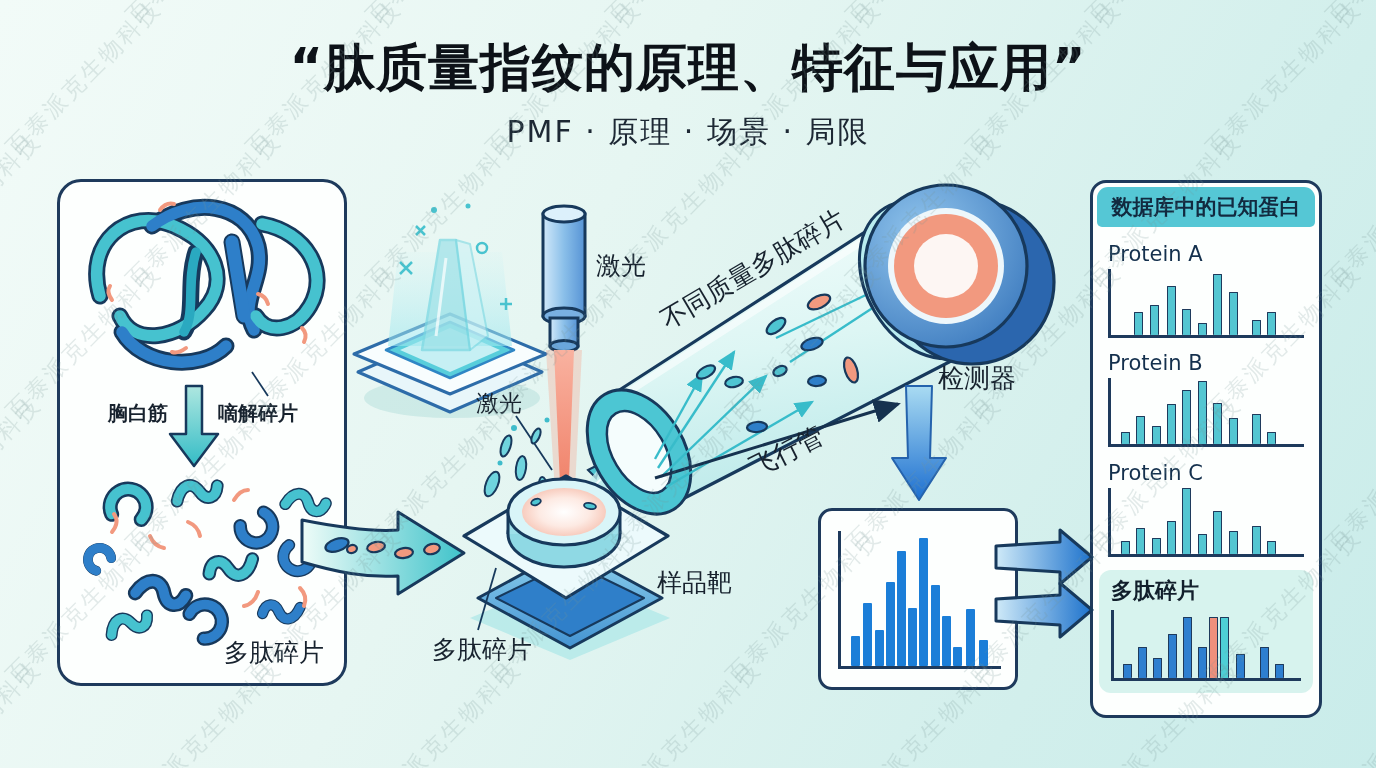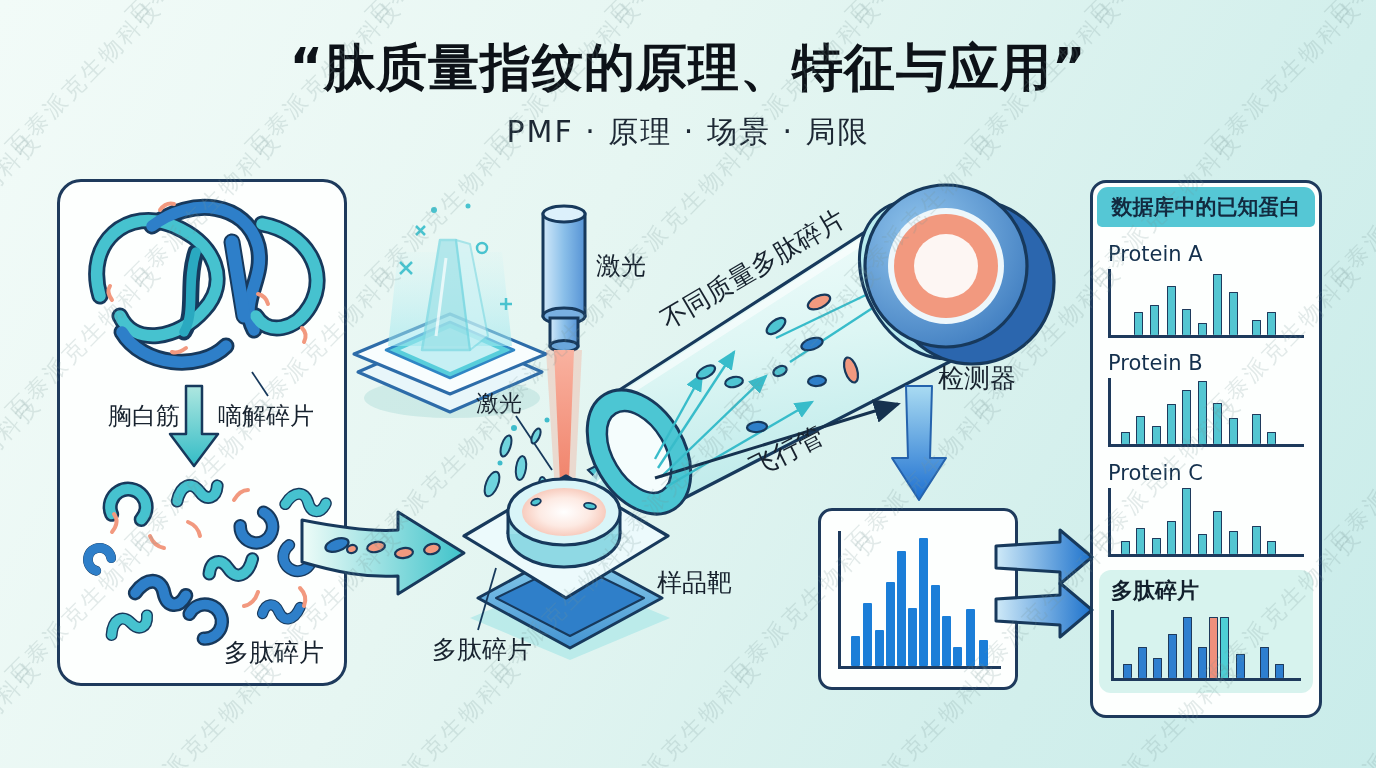--- a/index.html
+++ b/index.html
@@ -13,21 +13,21 @@
       color:rgba(122,148,152,0.20);white-space:nowrap;font-weight:500;}
   .title{position:absolute;top:34px;left:0;width:100%;text-align:center;z-index:10;
          font-size:51px;font-weight:900;color:#0d1218;letter-spacing:1px;}
   .subtitle{position:absolute;top:112px;left:0;width:100%;text-align:center;z-index:10;
             font-size:30px;font-weight:500;color:#1d2834;letter-spacing:2px;}
   .panel{position:absolute;background:#fdfffe;border:3.5px solid #1e3a5c;z-index:3;}
   .left-panel{left:57px;top:179px;width:284px;height:501px;border-radius:24px;}
   .fp-box{left:818px;top:508px;width:194px;height:176px;border-radius:14px;}
   .db-panel{left:1090px;top:180px;width:226px;height:532px;border-radius:16px;}
   .lbl{position:absolute;color:#17222e;z-index:8;white-space:nowrap;}
-  .lbl-s{font-size:24px;font-weight:400;}
+  .lbl-s{font-size:20px;font-weight:700;}
   .lbl-m{font-size:25px;font-weight:500;}
   .caption{position:absolute;text-align:center;font-weight:bold;font-size:27px;color:#0f1722;z-index:8;}
   .rot-tube{transform:rotate(-30.5deg);transform-origin:center;}
   .rot-flight{transform:rotate(-27deg);transform-origin:center;}
   .cmp-label{position:absolute;left:999px;top:463px;width:110px;text-align:center;z-index:8;
              font-size:26px;font-weight:bold;color:#101b27;line-height:30px;}
   .art{position:absolute;inset:0;z-index:5;pointer-events:none;}
   
   .db-head{margin:4px;height:40px;line-height:40px;text-align:center;border-radius:11px 11px 5px 5px;
            background:#55c7d5;font-size:21px;font-weight:bold;color:#122a40;}

